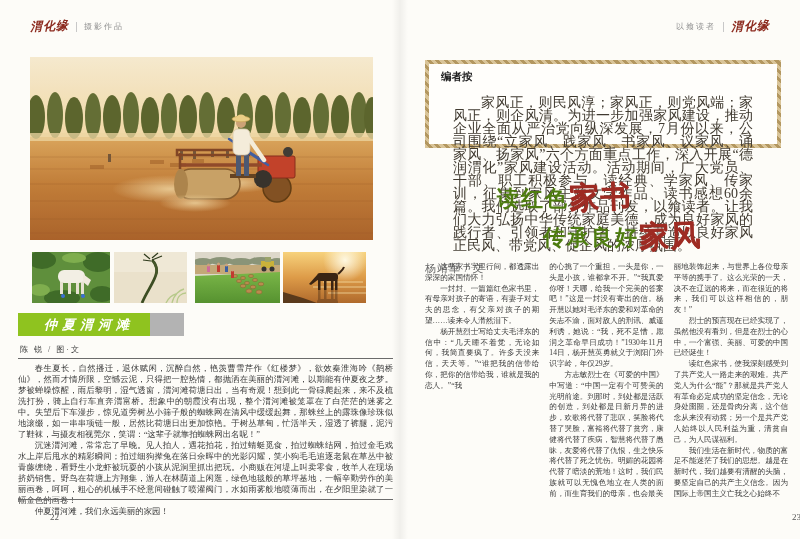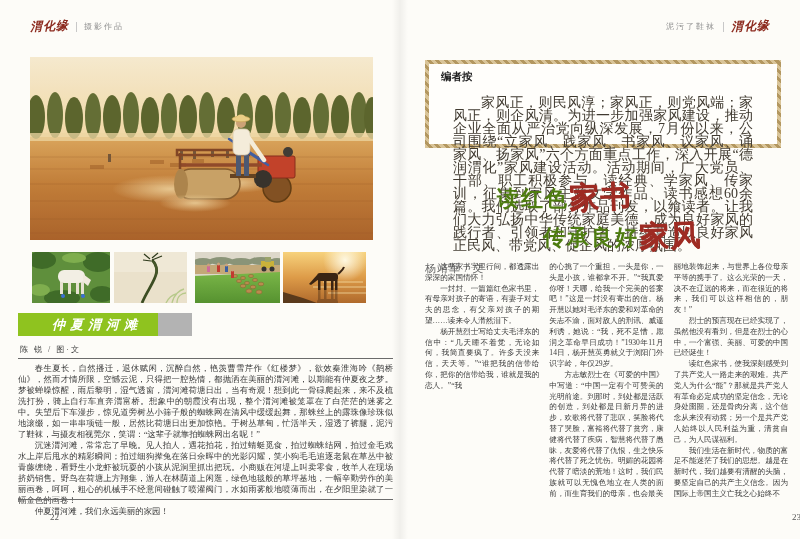--- a/index.html
+++ b/index.html
@@ -17,21 +17,21 @@
   
   .photo{position:absolute;overflow:hidden;background:#ddd;}
   .photo svg{display:block;}
   #main-photo{left:30px;top:57px;width:343px;height:183px;}
   #photo-1{left:32px;top:252px;width:78px;height:51px;}
   #photo-2{left:114px;top:252px;width:73px;height:51px;}
   #photo-3{left:195px;top:252px;width:85px;height:51px;}
   #photo-4{left:283px;top:252px;width:83px;height:51px;}
   .banner{position:absolute;left:18px;top:313px;height:23px;display:flex;}
   .banner-green{width:122px;background:#8fc31f;color:#fff;display:flex;align-items:center;justify-content:center;
-      font-weight:bold;font-style:italic;font-size:13px;letter-spacing:5px;padding-left:18px;}
+      font-weight:bold;font-style:italic;font-size:13px;letter-spacing:5px;padding-left:10px;}
   .banner-grey{width:34px;background:#b3b3b3;}
   .byline-left{position:absolute;left:20px;top:344px;font-size:8px;letter-spacing:2px;color:#3d3d3d;}
   .rule{position:absolute;left:18px;width:375px;height:1px;background:#6b6b6b;}
   .rule-top{top:358px;}
   .rule-bottom{top:499px;}
   .body-left{position:absolute;left:18px;top:363px;width:375px;font-size:8.4px;line-height:11px;
       text-align:justify;color:#3a3a3a;}
   .body-left p{margin:0;}
   .ind{text-indent:2em;}
   .pagenum{position:absolute;font-size:9px;color:#555;margin-left:28px;}
@@ -60,21 +60,21 @@
 <body>
 
 <div id="spread">
 
   <div class="hdr hdr-left">
     <span class="logo">渭化缘</span>
     <span class="hsep"></span>
     <span class="section-label">摄影作品</span>
   </div>
   <div class="hdr hdr-right">
-    <span class="section-label">泥污了鞋袜</span>
+    <span class="section-label">以飨读者</span>
     <span class="hsep"></span>
     <span class="logo">渭化缘</span>
   </div>
 
   <div class="photo" id="main-photo">
     <svg width="343" height="183" viewBox="0 0 343 183">
       <defs>
         <linearGradient id="sky" x1="0" y1="0" x2="0" y2="1">
           <stop offset="0" stop-color="#f7efd9"></stop>
             <stop offset="1" stop-color="#f2dcab"></stop>

